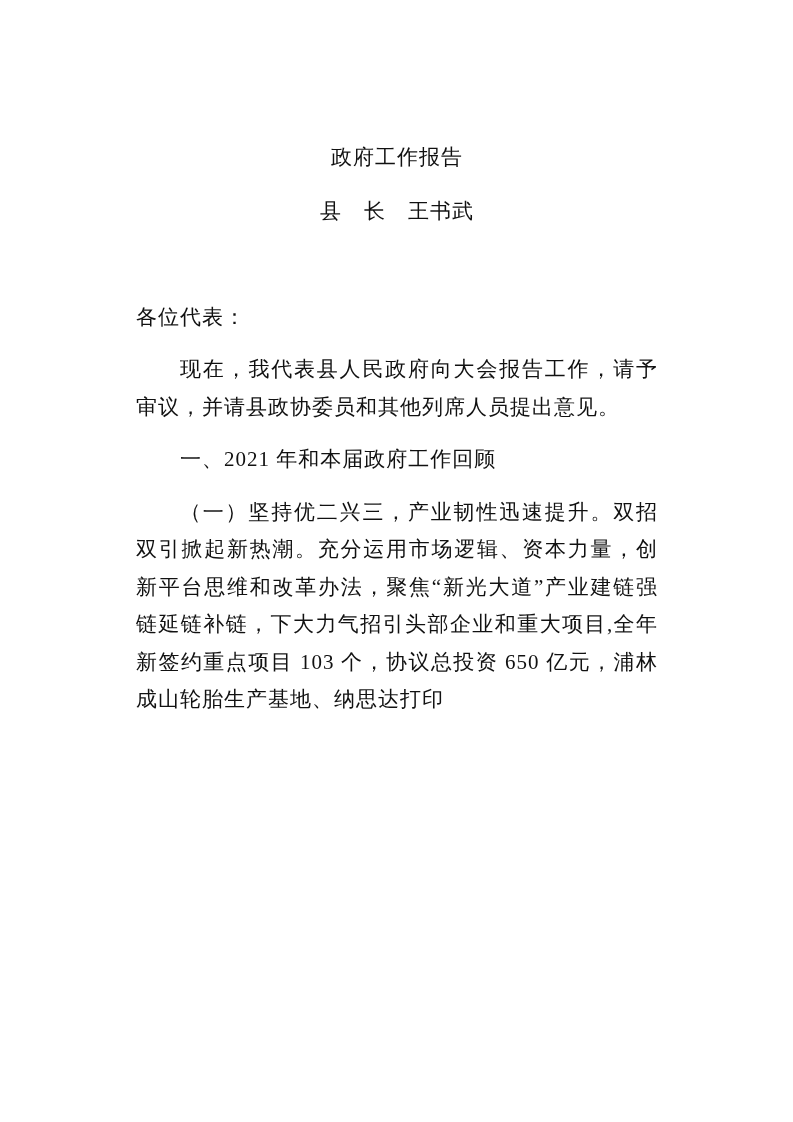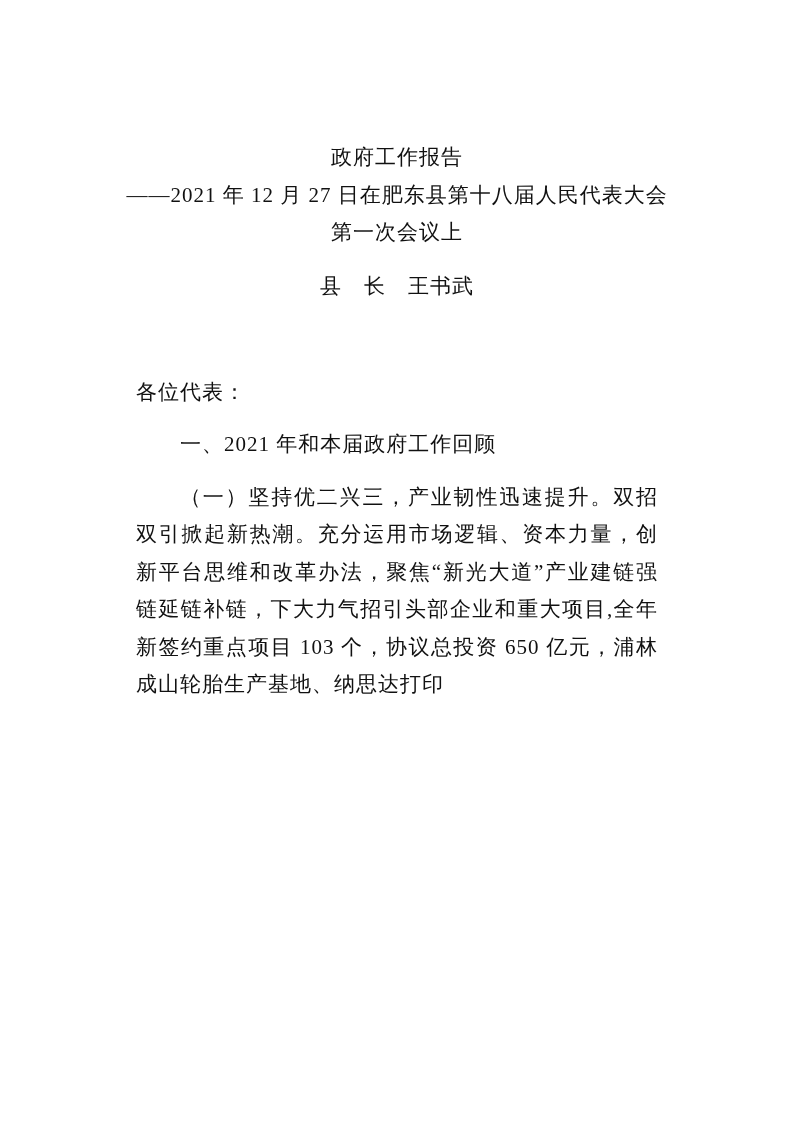--- a/index.html
+++ b/index.html
@@ -51,26 +51,26 @@
     text-justify: inter-character;
     text-indent: 44px;
   }
 </style>
 </head>
 <body>
 
 <div class="page">
   <h1 class="doc-title">政府工作报告</h1>
 
-  <div class="doc-subtitle">——2021 年 12 月 27 日在肥东县第十八届人民代表大会第一次会议上</div>
 
   <div class="doc-author">县　长　王书武</div>
 
   <div class="blank-line"></div>
 
   <p class="salutation">各位代表：</p>
 
+  <p class="body-para">现在，我代表县人民政府向大会报告工作，请予审议，并请县政协委员和其他列席人员提出意见。</p>
 
   <p class="body-para">一、2021 年和本届政府工作回顾</p>
 
 
   <p class="body-para">（一）坚持优二兴三，产业韧性迅速提升。双招双引掀起新热潮。充分运用市场逻辑、资本力量，创新平台思维和改革办法，聚焦“新光大道”产业建链强链延链补链，下大力气招引头部企业和重大项目,全年新签约重点项目 103 个，协议总投资 650 亿元，浦林成山轮胎生产基地、纳思达打印</p>
 </div>
 
 </body></html>

